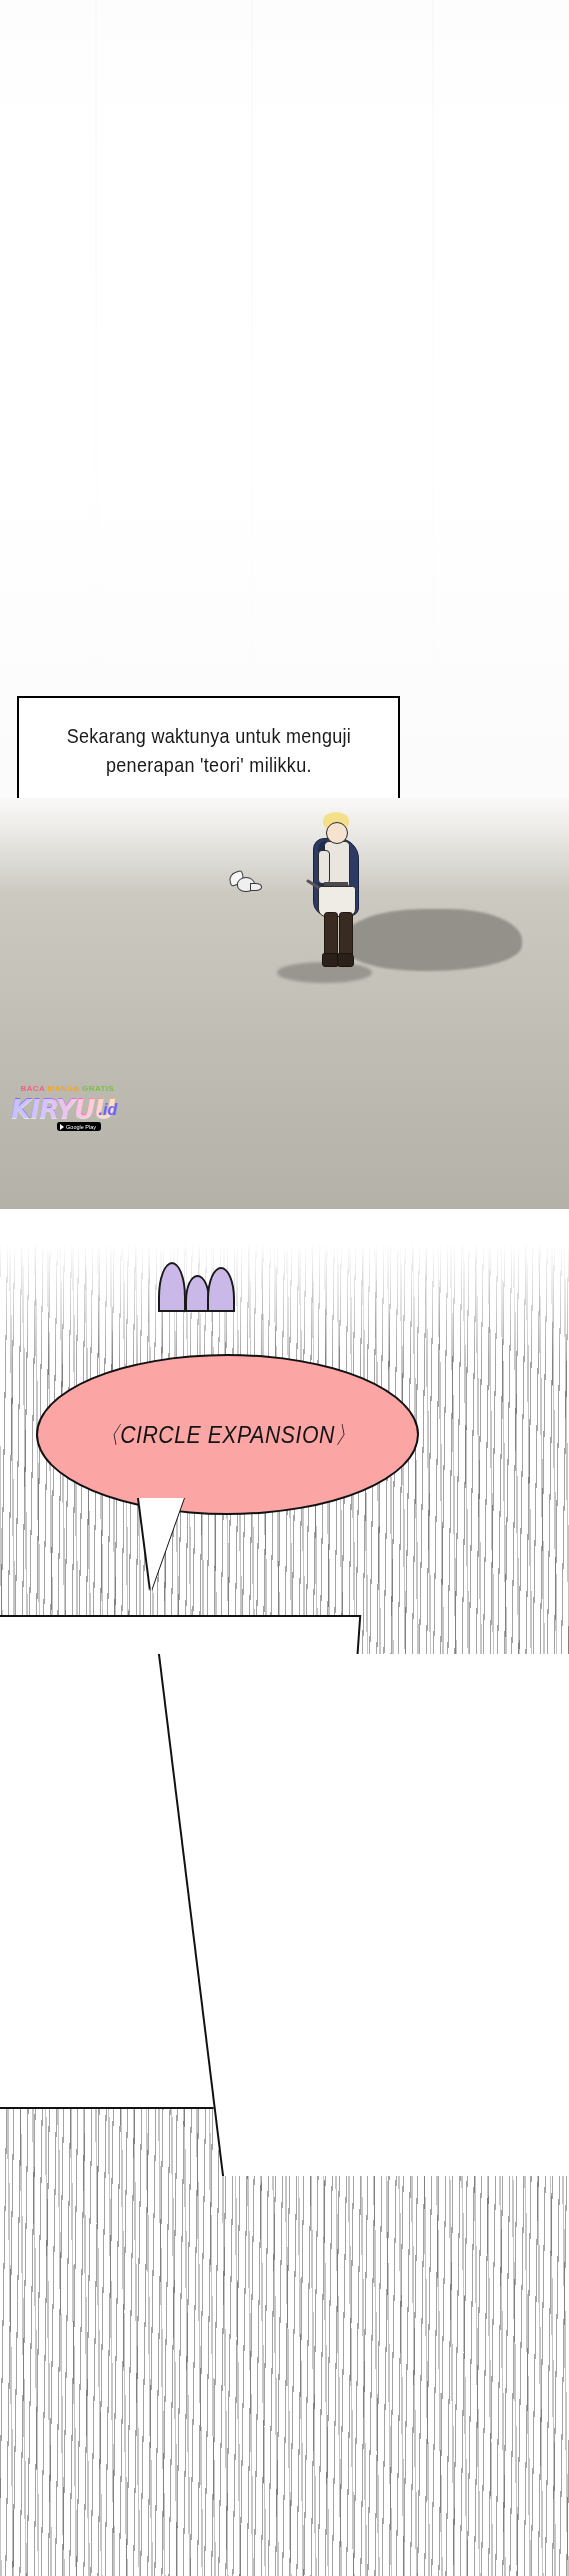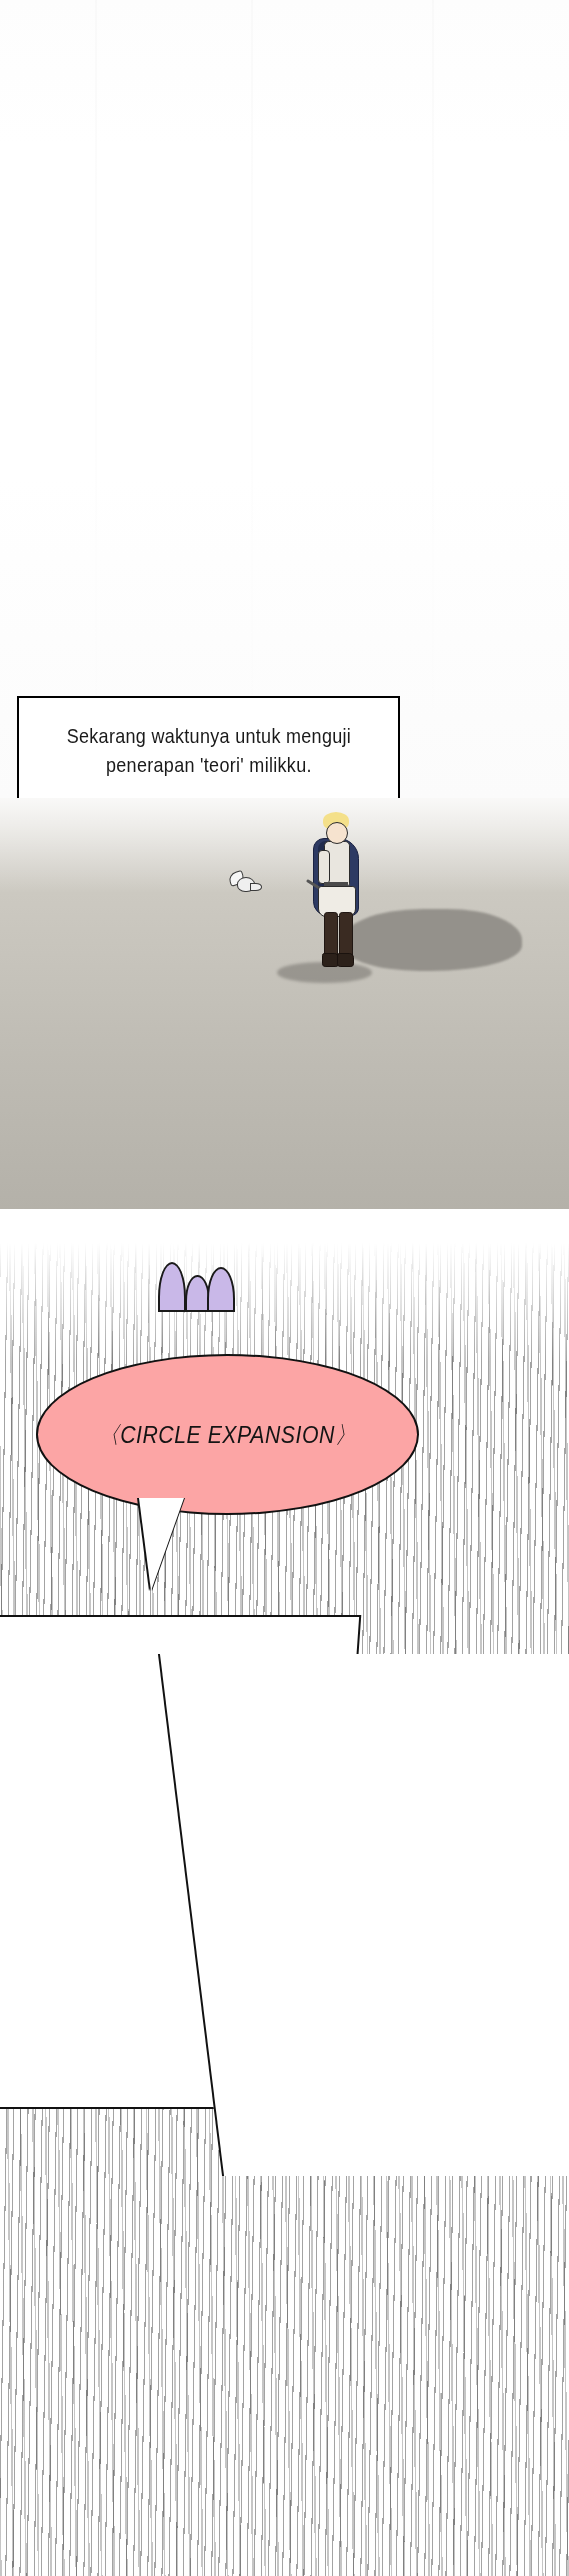--- a/index.html
+++ b/index.html
@@ -522,20 +522,31 @@
       <div class="ch-skirt"></div>
       <div class="ch-leg-l"></div>
       <div class="ch-leg-r"></div>
       <div class="ch-boot-l"></div>
       <div class="ch-boot-r"></div>
       <div class="ch-hair"></div>
       <div class="ch-head"></div>
     </div>
   </div>
 
+  <div class="watermark">
+    <div class="wm-top">
+      <span>BACA </span><span>MANGA </span><span>GRATIS</span>
+    </div>
+    <div class="wm-main">KIRYUU</div>
+    <div class="wm-id">.id</div>
+    <div class="wm-badge">
+      <span class="play"></span>
+      <span>Google Play</span>
+    </div>
+  </div>
 
   <div class="gutter" style="top:1209px;height:33px;"></div>
 
   <div class="panel-lines">
     <div class="speedlines"></div>
     <div class="speedlines-2"></div>
     <div class="lines-fade-top"></div>
 
     <div class="white-block"></div>
     <div class="white-block-2"></div>

